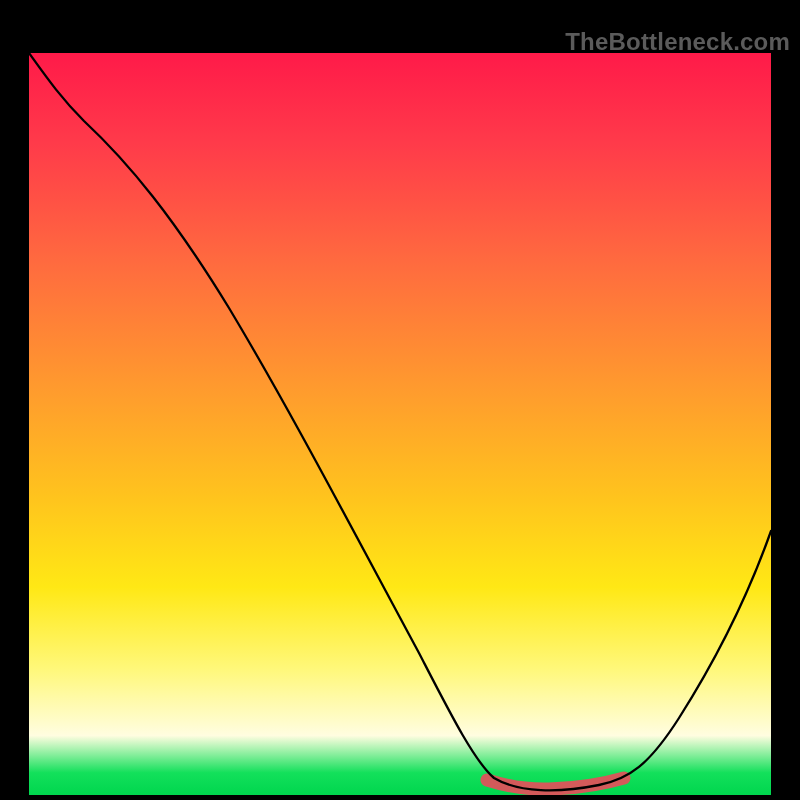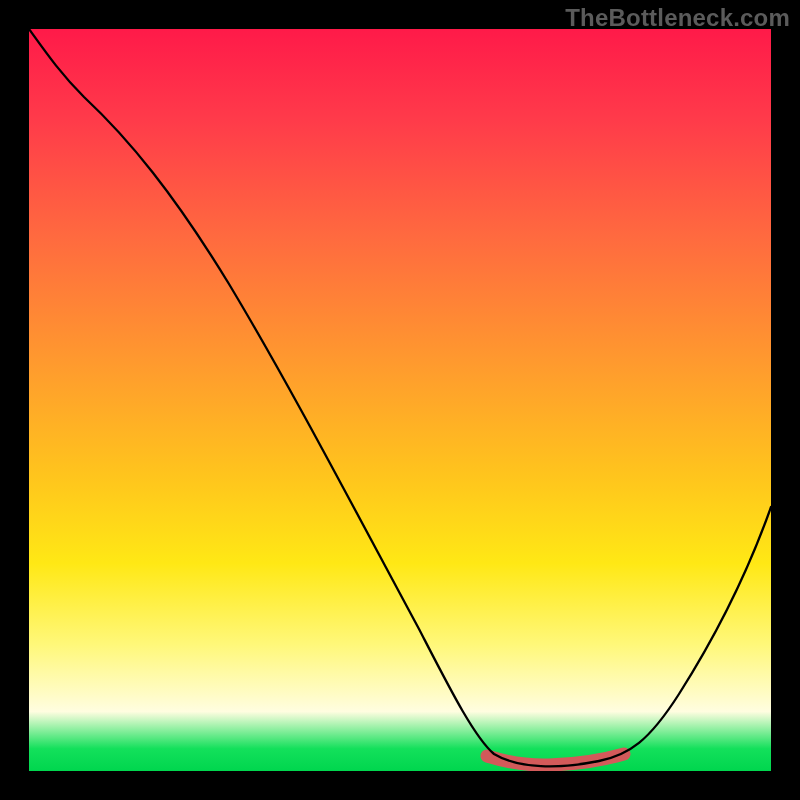--- a/index.html
+++ b/index.html
@@ -9,20 +9,21 @@
     height: 800px;
     background: #000;
     overflow: hidden;
     font-family: Arial, Helvetica, sans-serif;
   }
   .frame {
     position: relative;
     width: 800px;
     height: 560px;
     background: #000;
+    margin-top: 24px;
   }
   .watermark {
     position: absolute;
     top: 4px;
     right: 10px;
     color: #5b5b5b;
     font-size: 24px;
     font-weight: 600;
     letter-spacing: 0.2px;
     z-index: 10;

